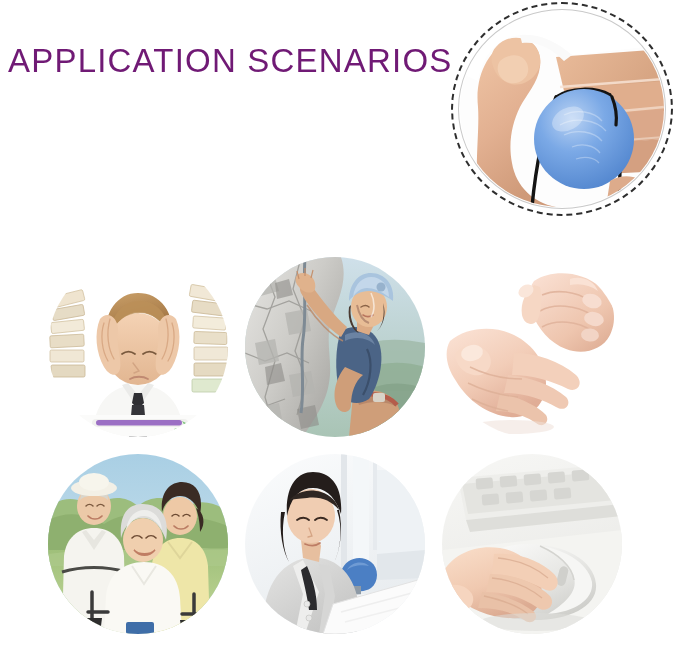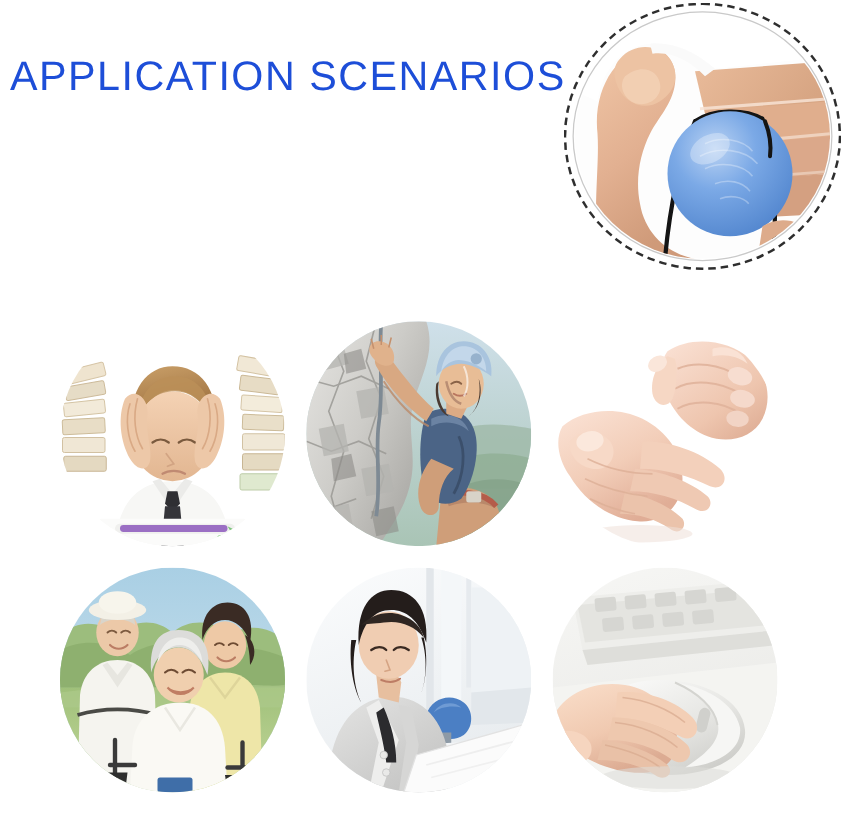--- a/index.html
+++ b/index.html
@@ -16,21 +16,21 @@
   }
 
   
   #page-title {
     position: absolute;
     left: 8px;
     top: 44px;
     font-size: 33px;
     font-weight: 400;
     letter-spacing: 1.2px;
-    color: #1d4ed8;
+    color: #701a75;
     white-space: nowrap;
     line-height: 1;
   }
 
   
   #hero {
     position: absolute;
     left: 451px;
     top: 2px;
     width: 222px;

